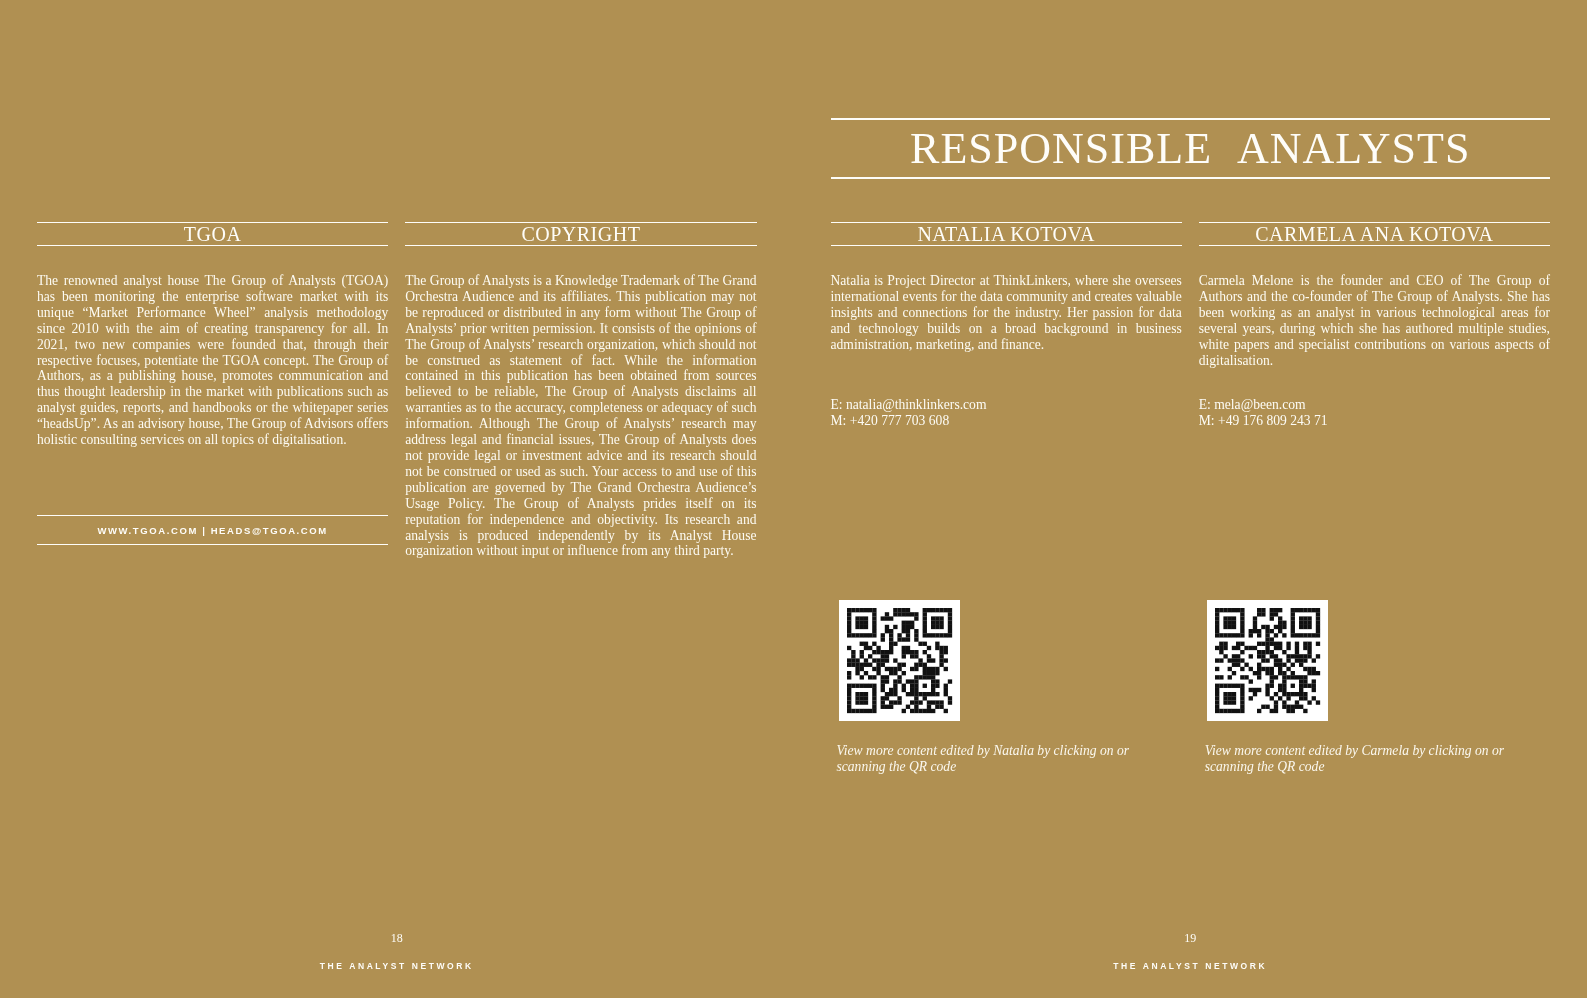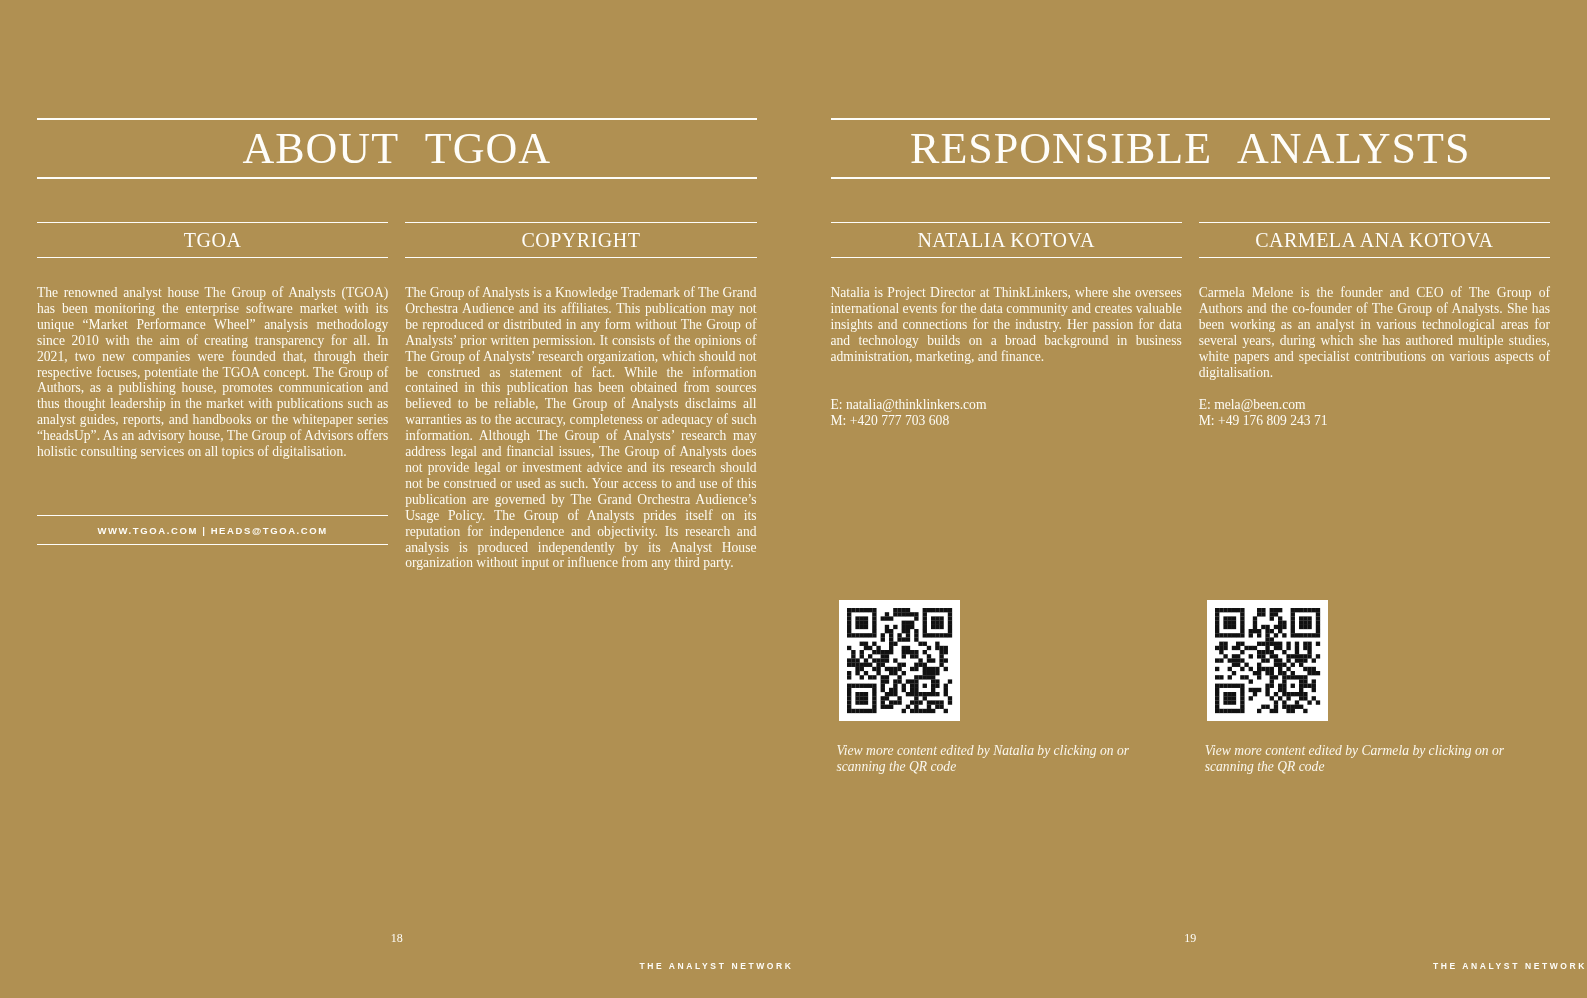--- a/index.html
+++ b/index.html
@@ -25,21 +25,21 @@
 
   
   .cols {
     position: absolute; top: 222px; left: 37px; right: 37px;
     display: grid; grid-template-columns: 1fr 1fr; column-gap: 17px;
   }
   .col { position: relative; height: 610px; }
 
   .subhead {
     border-top: 1.5px solid #fefdf9; border-bottom: 1.5px solid #fefdf9;
-    height: 36px; display: flex; align-items: center; justify-content: center;
+    height: 24px; display: flex; align-items: center; justify-content: center;
   }
   .subhead h2 {
     font-size: 20px; font-weight: normal; letter-spacing: 0.5px;
     white-space: nowrap; color: #fefdf9;
   }
 
   .body-text {
     margin-top: 27px;
     font-size: 13.6px; line-height: 15.9px;
     text-align: justify; color: #fdfbf3;
@@ -73,32 +73,29 @@
     position: absolute; top: 521px; left: 6px; width: 300px;
     font-style: italic; font-size: 13.6px; line-height: 16.2px;
     color: #fbf8ef;
   }
 
   
   .page-footer { position: absolute; bottom: 27px; left: 0; right: 0; text-align: center; }
   .page-num { font-size: 12px; line-height: 13px; margin-bottom: 16px; color: #fefdf9; }
   .footer-label {
     font-family: "Liberation Sans", sans-serif;
-    font-size: 8.5px; font-weight: bold; letter-spacing: 2.6px; color: #fefdf9; text-align: right;
+    font-size: 8.5px; font-weight: bold; letter-spacing: 2.6px; color: #fefdf9;
   }
 </style>
 </head>
 <body>
 
 <div class="spread">
 
   <section class="page">
-    <header class="page-header">
-      <h1 class="page-title">ABOUT TGOA</h1>
-    </header>
 
     <div class="cols">
 
       <div class="col">
         <div class="subhead">
           <h2>TGOA</h2>
         </div>
         <p class="body-text">The renowned analyst house The Group of Analysts (TGOA) has been monitoring the enterprise software market with its unique “Market Performance Wheel” analysis methodology since 2010 with the aim of creating transparency for all. In 2021, two new companies were founded that, through their respective focuses, potentiate the TGOA concept. The Group of Authors, as a publishing house, promotes communication and thus thought leadership in the market with publications such as analyst guides, reports, and handbooks or the whitepaper series “headsUp”. As an advisory house, The Group of Advisors offers holistic consulting services on all topics of digitalisation.</p>
         <div class="badge">
           <span>WWW.TGOA.COM | HEADS@TGOA.COM</span>

